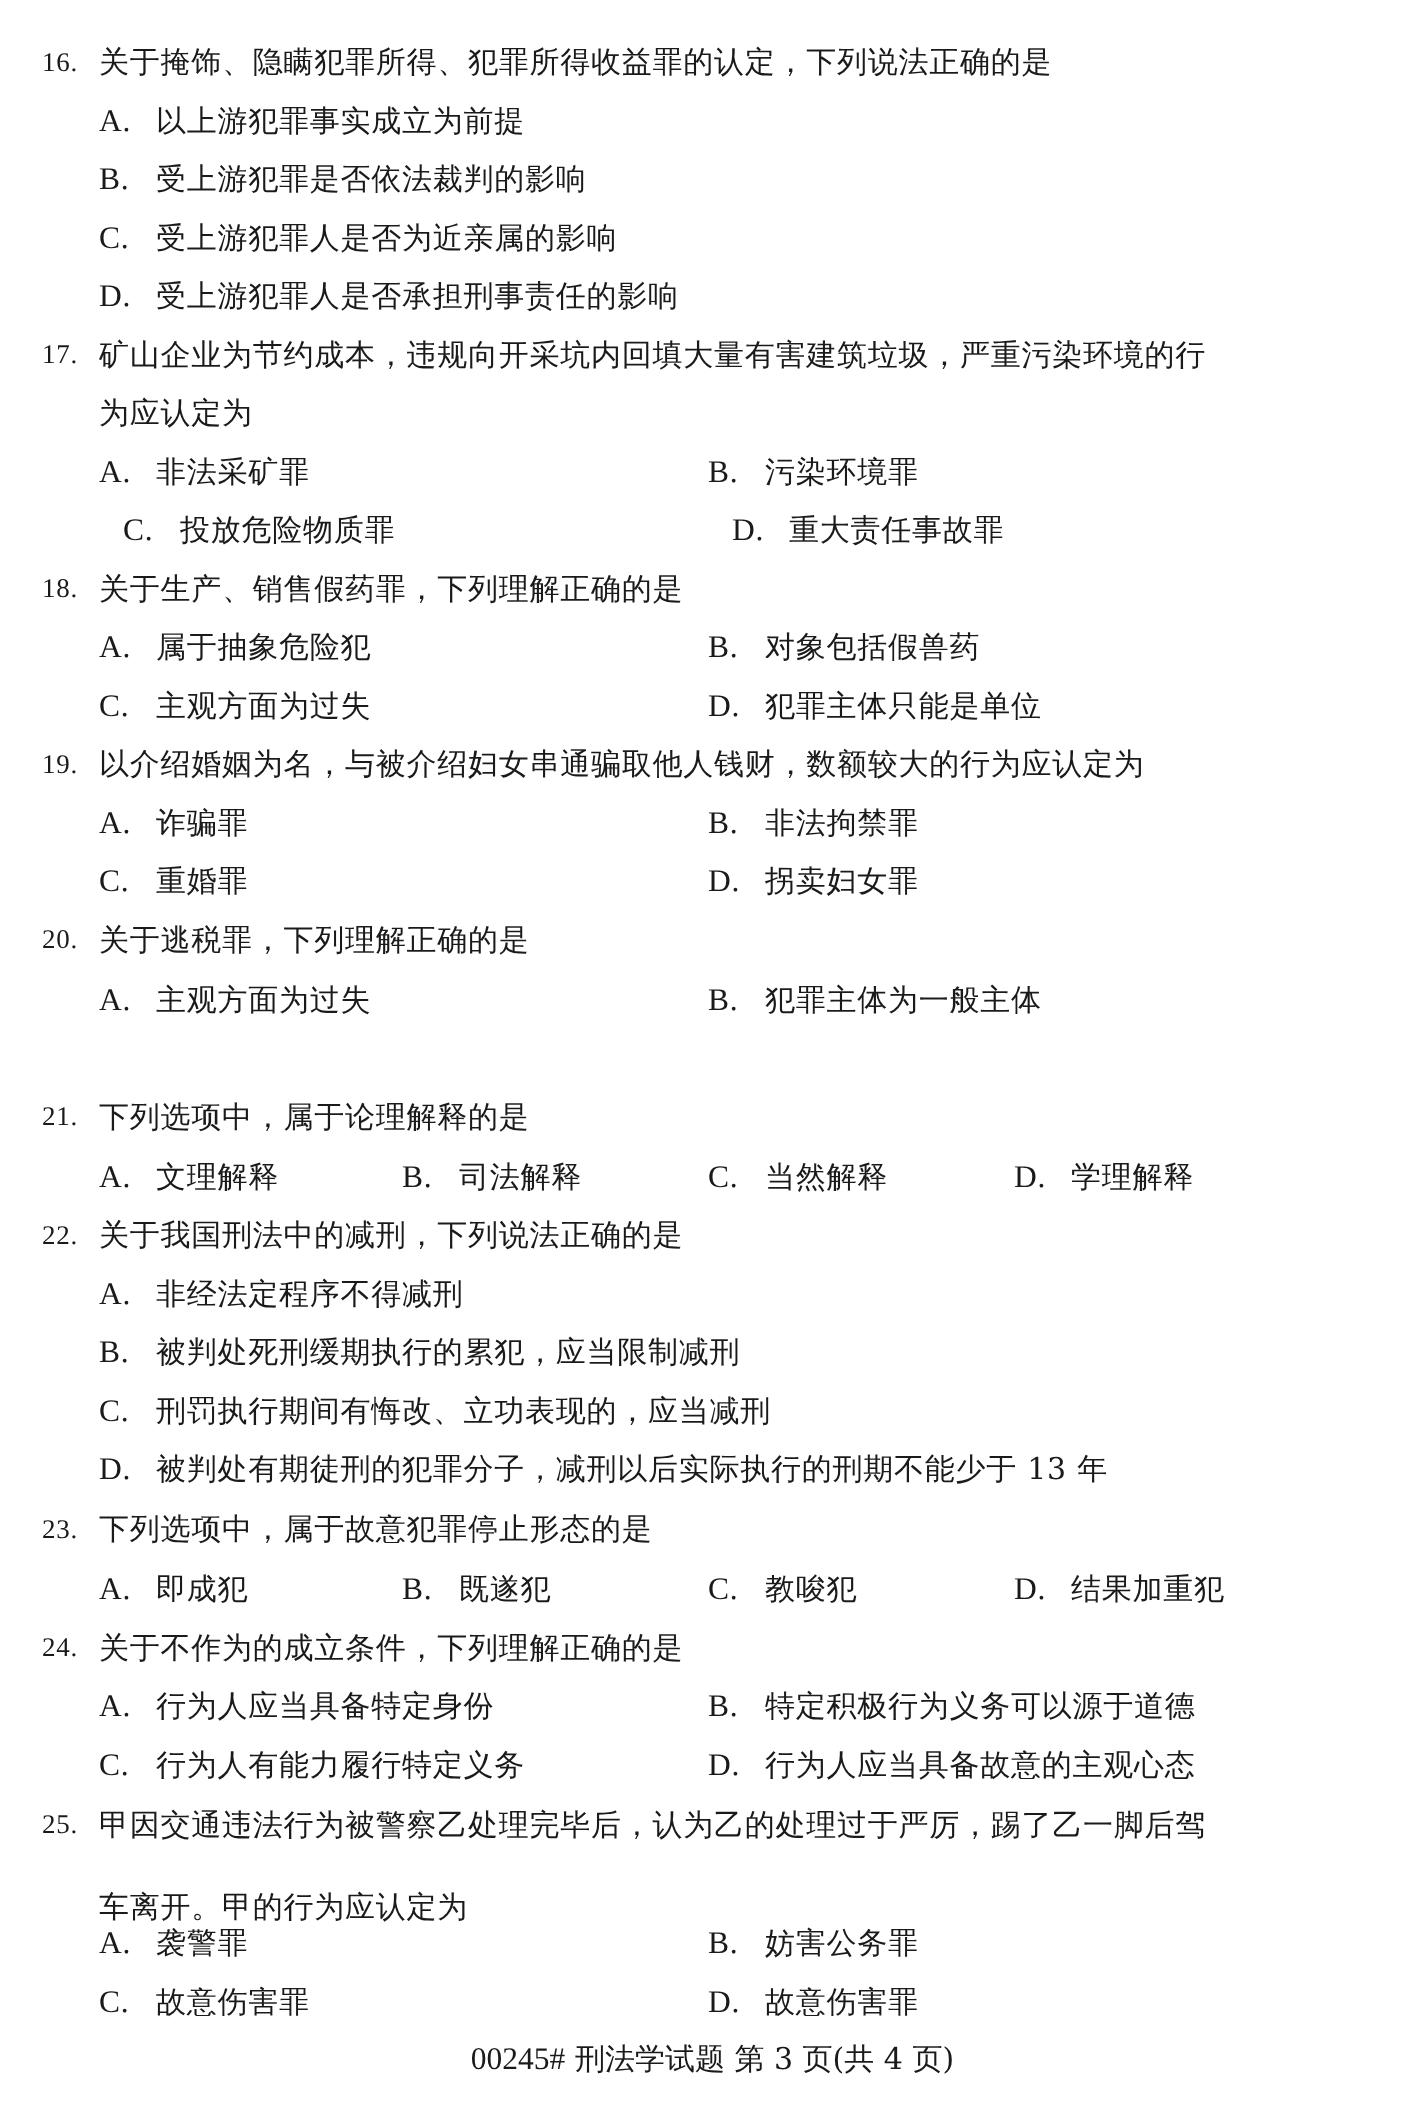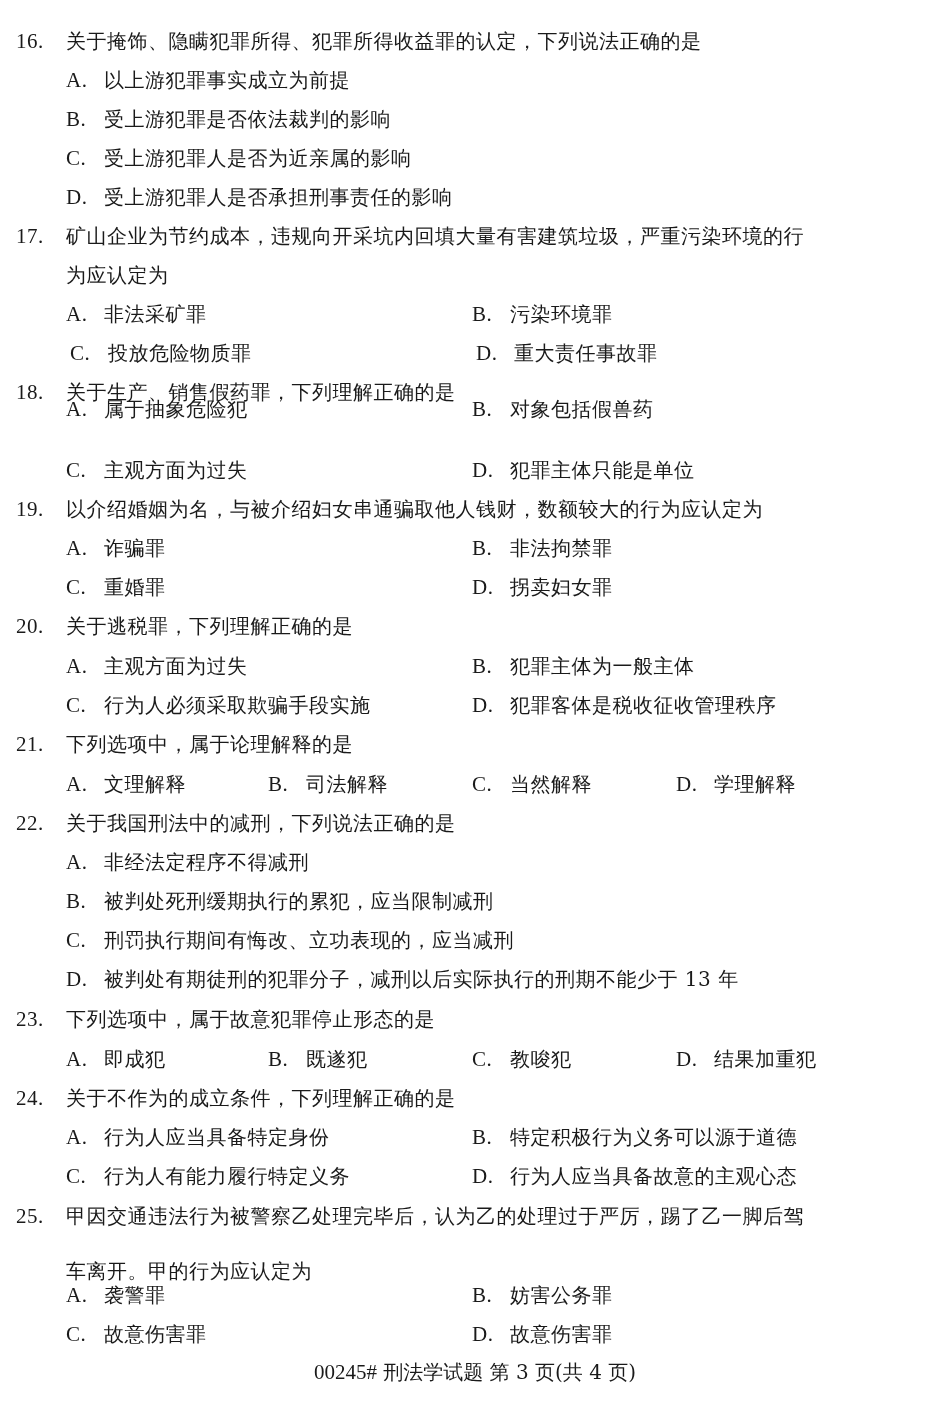--- a/index.html
+++ b/index.html
@@ -6,21 +6,21 @@
   body {
     width: 950px; height: 1418px; position: relative; overflow: hidden;
     font-family: "DejaVu Serif", "Liberation Serif", serif;
     color: #1a1a1a;
   }
   .page { position: absolute; left: 0; top: 0; width: 950px; height: 1418px; }
   .line {
     position: absolute; height: 39px; line-height: 39px;
     font-size: 20px; white-space: nowrap; letter-spacing: 0.5px;
   }
-  .qnum { position: absolute; left: 16px; font-family: "Liberation Serif", serif; font-size: 21px; }
+  .qnum { position: absolute; left: 28px; font-family: "Liberation Serif", serif; font-size: 18px; }
   .qtext { position: absolute; left: 66px; }
   .opt { position: absolute; }
   .opt .letter { font-family: "Liberation Serif", serif; font-size: 21px; display: inline-block; width: 38px; }
   .footer {
     position: absolute; top: 1354px; left: 0; width: 950px; text-align: center;
     font-size: 20px; line-height: 36px;
   }
   .footer .code { font-family: "Liberation Serif", serif; font-size: 21px; }
 </style>
 </head>
@@ -47,30 +47,30 @@
 
   <div class="line" style="top:217px;left:0;width:950px;">
     <span class="qnum">17.</span>
     <span class="qtext">矿山企业为节约成本，违规向开采坑内回填大量有害建筑垃圾，严重污染环境的行</span>
   </div>
   <div class="line" style="top:256px;left:66px;">为应认定为</div>
   <div class="line" style="top:295px;left:0;width:950px;">
     <span class="opt" style="left:66px"><span class="letter">A.</span><span>非法采矿罪</span></span>
     <span class="opt" style="left:472px"><span class="letter">B.</span><span>污染环境罪</span></span>
   </div>
-  <div class="line" style="top:334px;left:4px;width:832px;">
+  <div class="line" style="top:334px;left:16px;width:832px;">
     <span class="opt" style="left:66px"><span class="letter">C.</span><span>投放危险物质罪</span></span>
     <span class="opt" style="left:472px"><span class="letter">D.</span><span>重大责任事故罪</span></span>
   </div>
 
   <div class="line" style="top:373px;left:0;width:950px;padding-left:28px;">
     <span class="qnum">18.</span>
     <span class="qtext">关于生产、销售假药罪，下列理解正确的是</span>
   </div>
-  <div class="line" style="top:390px;left:0;width:950px;">
+  <div class="line" style="top:412px;left:0;width:950px;">
     <span class="opt" style="left:66px"><span class="letter">A.</span><span>属于抽象危险犯</span></span>
     <span class="opt" style="left:472px"><span class="letter">B.</span><span>对象包括假兽药</span></span>
   </div>
   <div class="line" style="top:451px;left:0;width:806px;">
     <span class="opt" style="left:66px"><span class="letter">C.</span><span>主观方面为过失</span></span>
     <span class="opt" style="left:472px"><span class="letter">D.</span><span>犯罪主体只能是单位</span></span>
   </div>
 
   <div class="line" style="top:490px;left:0;width:950px;">
     <span class="qnum">19.</span>
@@ -85,24 +85,20 @@
     <span class="opt" style="left:472px"><span class="letter">D.</span><span>拐卖妇女罪</span></span>
   </div>
 
   <div class="line" style="top:607px;left:0;width:950px;">
     <span class="qnum">20.</span>
     <span class="qtext">关于逃税罪，下列理解正确的是</span>
   </div>
   <div class="line" style="top:647px;left:0;width:950px;">
     <span class="opt" style="left:66px"><span class="letter">A.</span><span>主观方面为过失</span></span>
     <span class="opt" style="left:472px"><span class="letter">B.</span><span>犯罪主体为一般主体</span></span>
-  </div>
-  <div class="line" style="top:686px;left:0;width:950px;">
-    <span class="opt" style="left:66px"><span class="letter">C.</span><span>行为人必须采取欺骗手段实施</span></span>
-    <span class="opt" style="left:472px"><span class="letter">D.</span><span>犯罪客体是税收征收管理秩序</span></span>
   </div>
 
   <div class="line" style="top:725px;left:0;width:950px;">
     <span class="qnum">21.</span>
     <span class="qtext">下列选项中，属于论理解释的是</span>
   </div>
   <div class="line" style="top:765px;left:0;width:950px;">
     <span class="opt" style="left:66px"><span class="letter">A.</span><span>文理解释</span></span>
     <span class="opt" style="left:268px"><span class="letter">B.</span><span>司法解释</span></span>
     <span class="opt" style="left:472px"><span class="letter">C.</span><span>当然解释</span></span>

